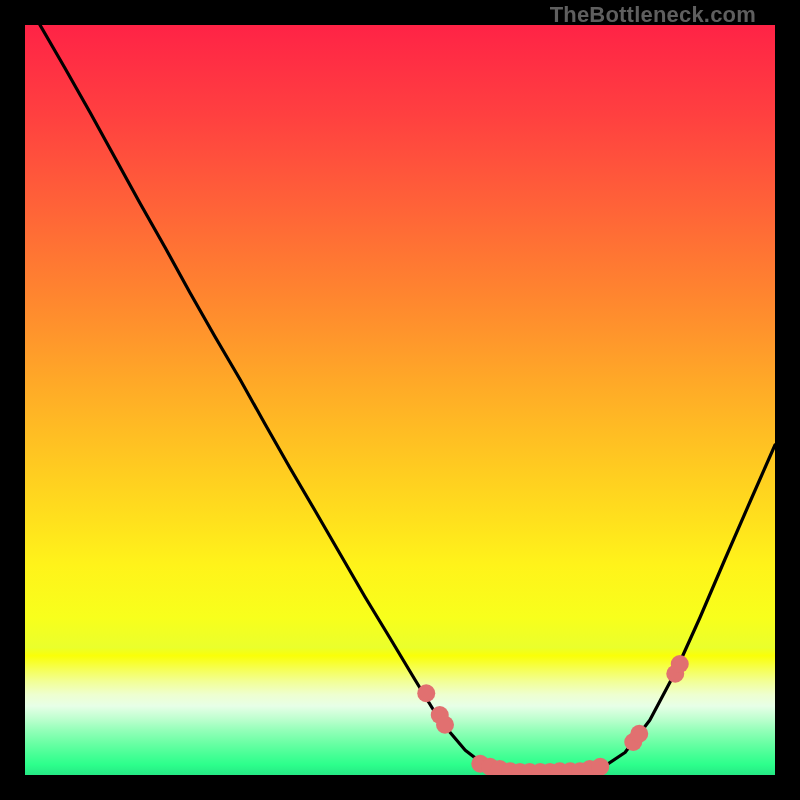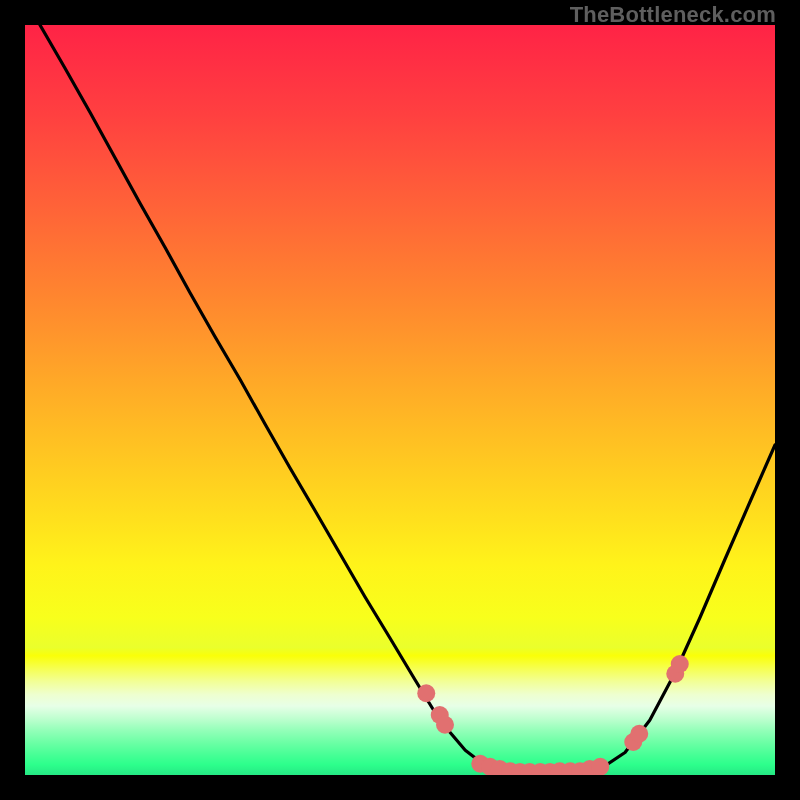--- a/index.html
+++ b/index.html
@@ -13,21 +13,21 @@
   .frame {
     position: absolute;
     left: 25px;
     top: 25px;
     width: 750px;
     height: 750px;
     background: #000000;
   }
   .watermark {
     position: absolute;
-    right: 24px;
+    right: 44px;
     top: 2px;
     color: #5f5f5f;
     font-family: Arial, Helvetica, sans-serif;
     font-weight: bold;
     font-size: 22px;
     letter-spacing: 0.2px;
     pointer-events: none;
     user-select: none;
   }
 </style>

